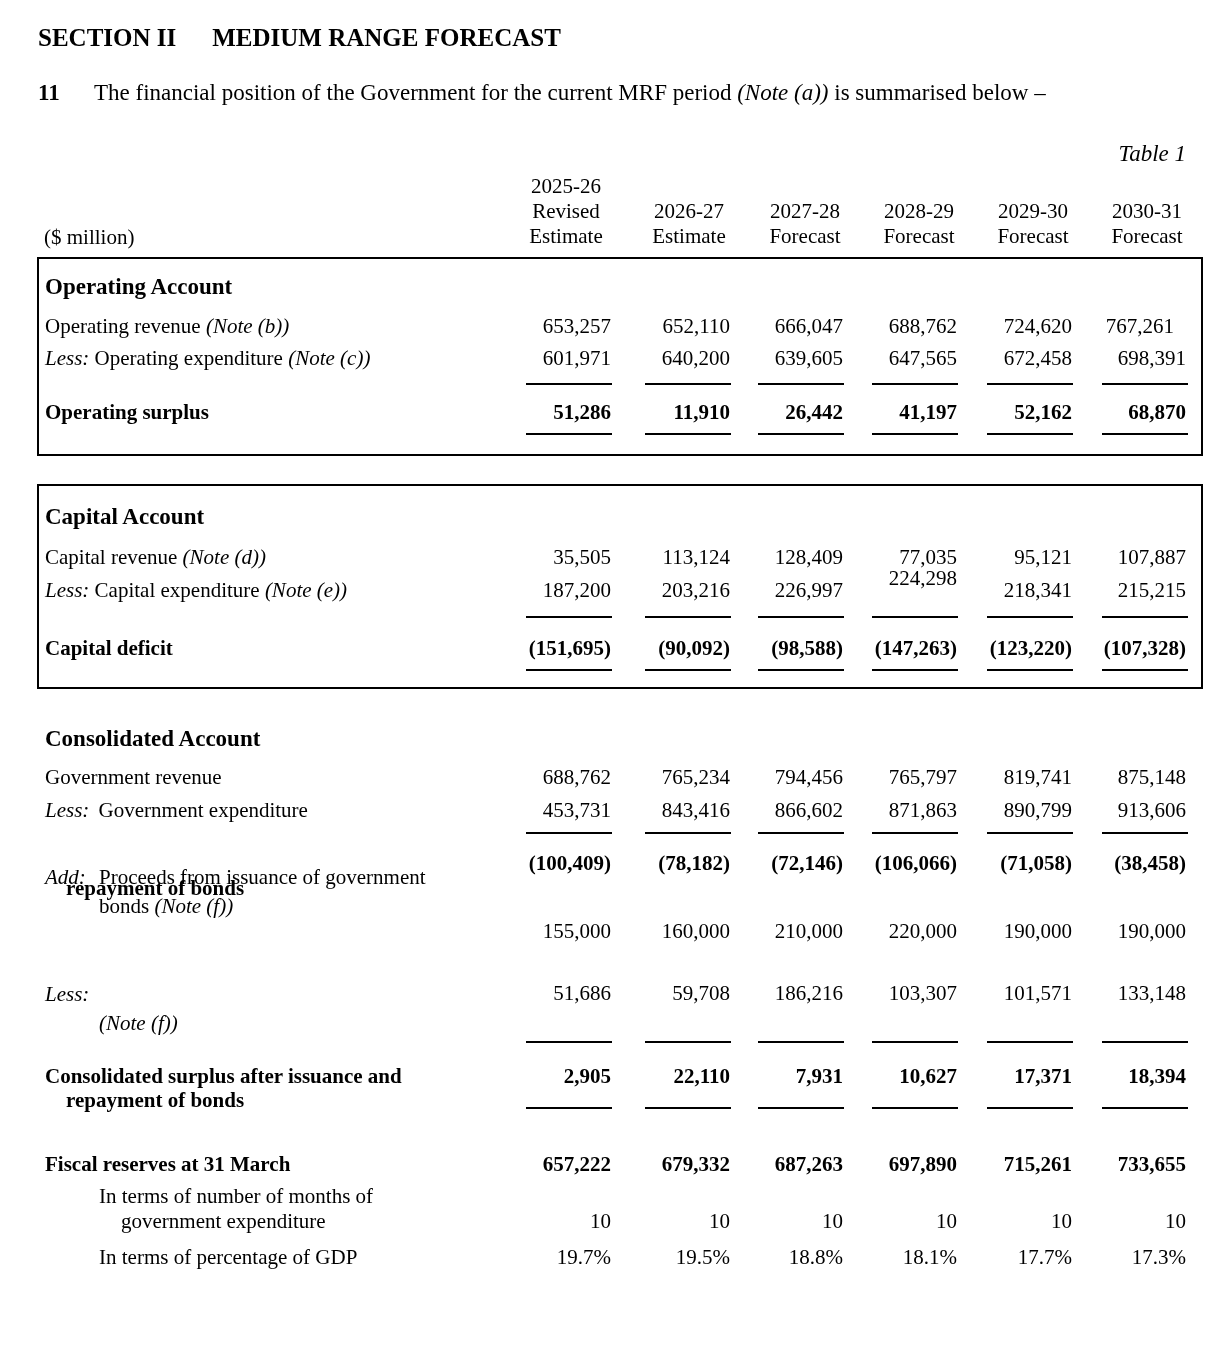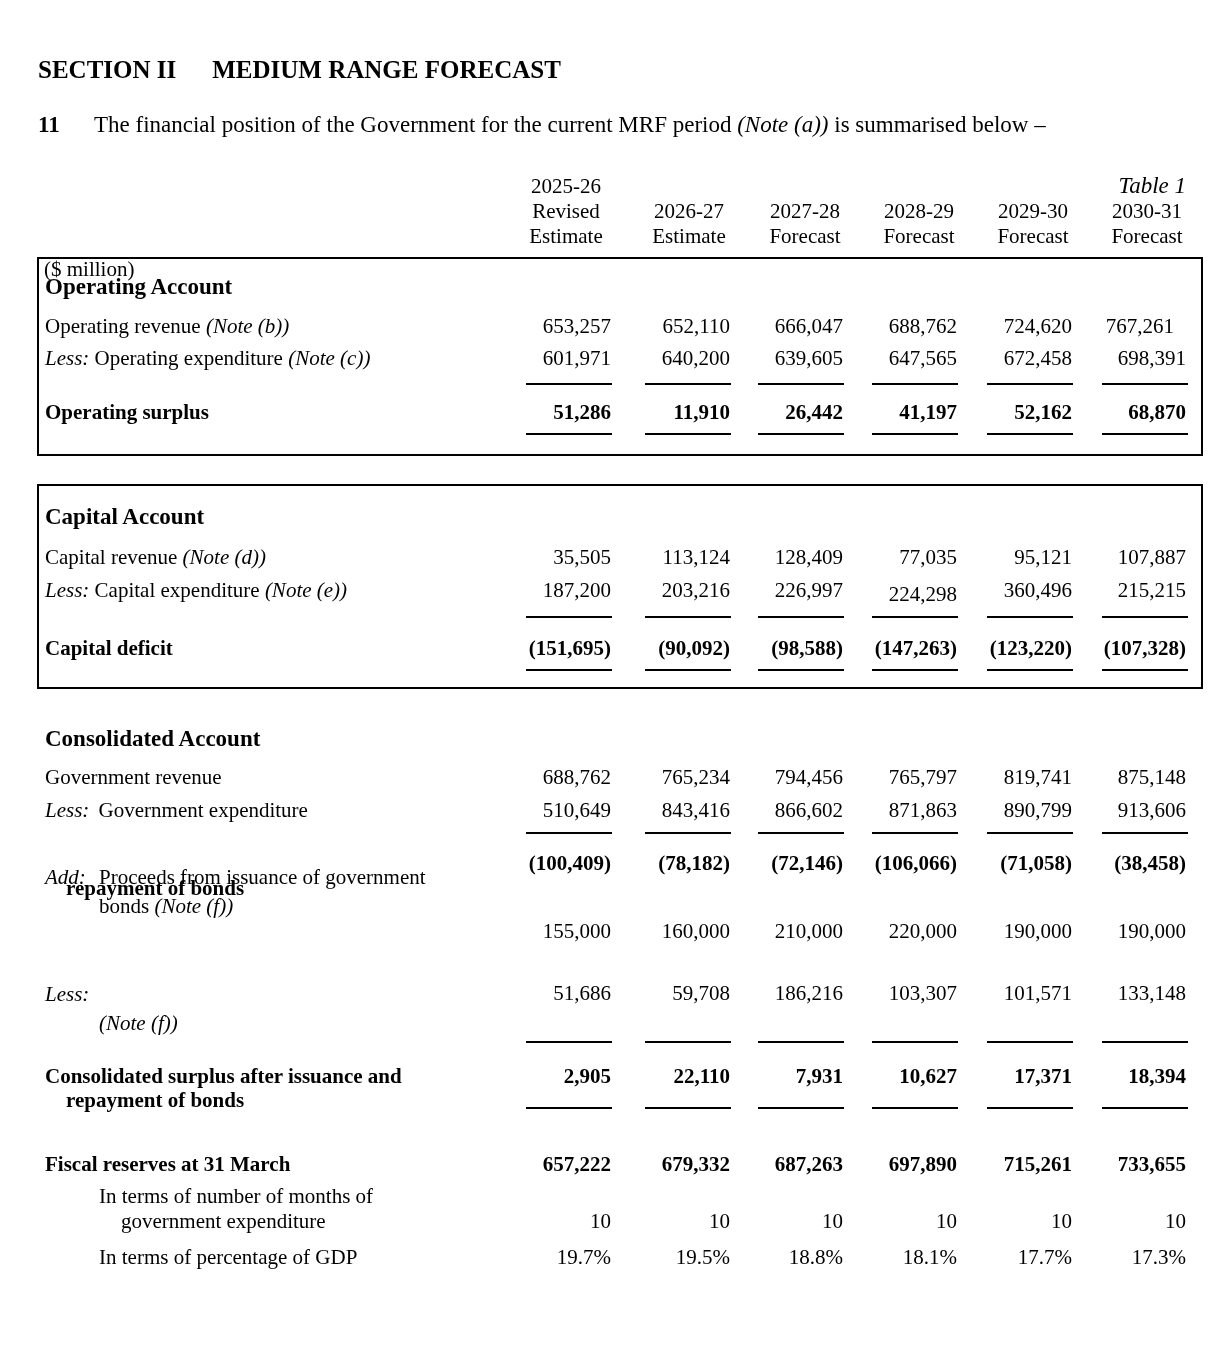--- a/index.html
+++ b/index.html
@@ -1,21 +1,21 @@
 <!DOCTYPE html>
 <html><head>
 <meta charset="utf-8">
 <style>
   html, body { margin: 0; padding: 0; background: #ffffff; }
   body {
     width: 1232px; height: 1346px; position: relative; overflow: hidden;
     font-family: "Liberation Serif", "DejaVu Serif", serif;
     color: #000000;
   }
-  .abs { position: absolute; margin-top: 32px; }
+  .abs { position: absolute; }
   .section-title {
     left: 38px; top: 24px; font-size: 25px; font-weight: bold; white-space: nowrap;
   }
   .section-title .gap { display: inline-block; width: 36px; }
   .para {
     left: 38px; top: 80px; font-size: 23px; white-space: nowrap;
   }
   .para .num { font-weight: bold; display: inline-block; width: 56px; }
   .para i { font-style: italic; }
   .table-label {
@@ -150,22 +150,22 @@
   <div class="val" style="left:630px;top:545px">113,124</div>
   <div class="val" style="left:743px;top:545px">128,409</div>
   <div class="val" style="left:857px;top:545px">77,035</div>
   <div class="val" style="left:972px;top:545px">95,121</div>
   <div class="val" style="left:1086px;top:545px">107,887</div>
 </div>
 <div>
   <div class="val" style="left:511px;top:578px">187,200</div>
   <div class="val" style="left:630px;top:578px">203,216</div>
   <div class="val" style="left:743px;top:578px">226,997</div>
-  <div class="val" style="left:857px;top:582px">224,298</div>
-  <div class="val" style="left:972px;top:578px">360,496</div>
+  <div class="val" style="left:857px;top:566px">224,298</div>
+  <div class="val" style="left:972px;top:578px">218,341</div>
   <div class="val" style="left:1086px;top:578px">215,215</div>
 </div>
 <div>
   <div class="rule" style="left:526px;top:616px"></div>
     <div class="rule" style="left:645px;top:616px"></div>
     <div class="rule" style="left:758px;top:616px"></div>
     <div class="rule" style="left:872px;top:616px"></div>
     <div class="rule" style="left:987px;top:616px"></div>
     <div class="rule" style="left:1102px;top:616px"></div>
 </div>
@@ -196,21 +196,21 @@
 
 <div>
   <div class="val" style="left:511px;top:765px">688,762</div>
   <div class="val" style="left:630px;top:765px">765,234</div>
   <div class="val" style="left:743px;top:765px">794,456</div>
   <div class="val" style="left:857px;top:765px">765,797</div>
   <div class="val" style="left:972px;top:765px">819,741</div>
   <div class="val" style="left:1086px;top:765px">875,148</div>
 </div>
 <div>
-  <div class="val" style="left:511px;top:798px">510,649</div>
+  <div class="val" style="left:511px;top:798px">453,731</div>
   <div class="val" style="left:630px;top:798px">843,416</div>
   <div class="val" style="left:743px;top:798px">866,602</div>
   <div class="val" style="left:857px;top:798px">871,863</div>
   <div class="val" style="left:972px;top:798px">890,799</div>
   <div class="val" style="left:1086px;top:798px">913,606</div>
 </div>
 <div>
   <div class="rule" style="left:526px;top:832px"></div>
     <div class="rule" style="left:645px;top:832px"></div>
     <div class="rule" style="left:758px;top:832px"></div>

